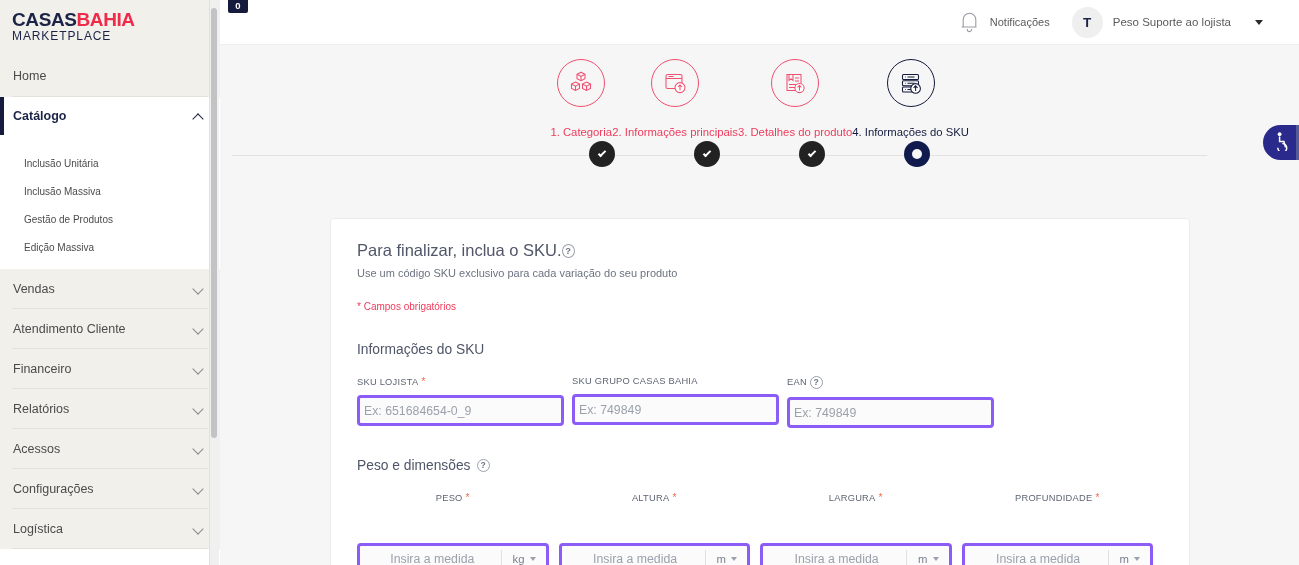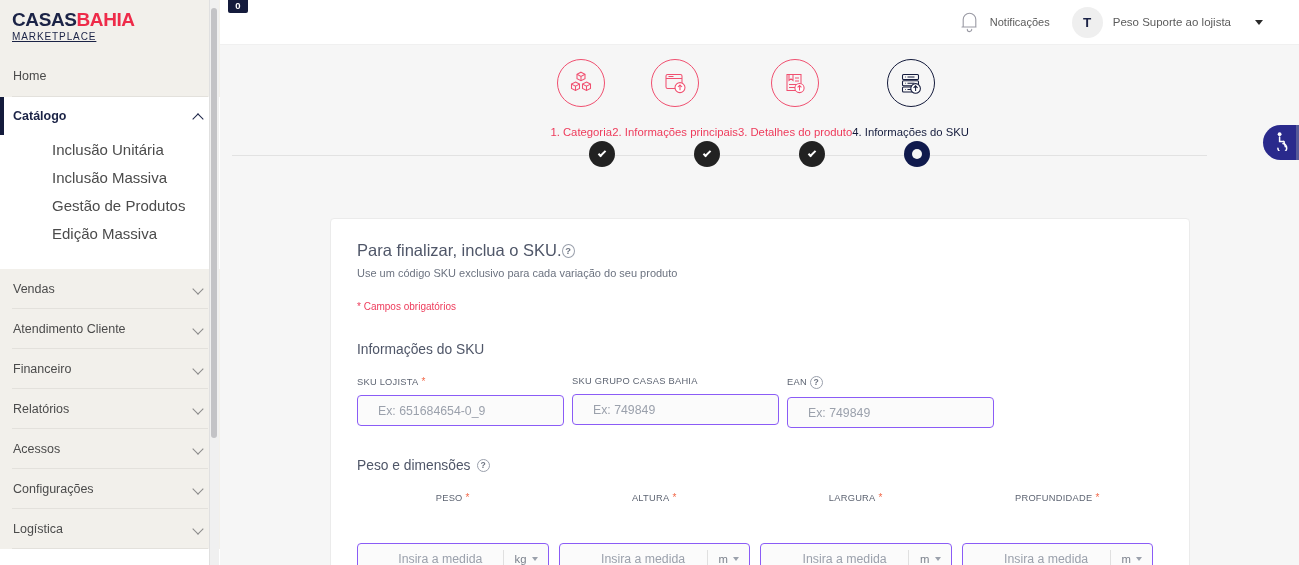--- a/index.html
+++ b/index.html
@@ -21,22 +21,22 @@
   }
   .logo-wrap {
     height: 55px;
     background: #f2f0eb;
     padding: 10px 0 0 12px;
   }
   .logo-line1 { font-size: 19px; font-weight: bold; letter-spacing: -0.4px; line-height: 20px; }
   .logo-casas { color: #1b2346; }
   .logo-bahia { color: #ee2b49; }
   .logo-line2 {
-    font-size: 10px; color: #1b2346; letter-spacing: 0.9px;
-    line-height: 13px; font-weight: 400; text-decoration: underline;
+    font-size: 12px; color: #1b2346; letter-spacing: 0.9px;
+    line-height: 13px; font-weight: 400;
   }
   .nav-top { background: #f2f0eb; padding: 0; }
   .nav-row {
     position: relative;
     display: flex; align-items: center; justify-content: space-between;
     padding: 0 16px 0 13px;
     height: 39px;
     font-size: 12.5px;
     color: #4b4b4b;
     cursor: pointer;
@@ -51,24 +51,23 @@
     height: 38px;
   }
   .nav-row.active::before {
     content: ""; position: absolute; left: 0; top: 0;
     width: 4px; height: 100%; background: #141b3c;
   }
   .divider { height: 1px; background: #e3e1dc; margin: 0 12px; }
   .subitem {
     padding: 0 0 0 24px;
     height: 28px;
-    display: flex; align-items: flex-start;
-    font-size: 15px; color: #4b4b4b;
+    display: flex; align-items: flex-end;
+    font-size: 10px; color: #4b4b4b;
     cursor: pointer;
-    margin-left: 28px;
   }
   .sub-wrap { background: #fff; padding-top: 6px; padding-bottom: 16px; }
   .chev {
     width: 11px; height: 11px;
     display: inline-block; position: relative; flex: 0 0 11px;
   }
   .chev::after {
     content: ""; position: absolute; left: 1px; top: 2px;
     width: 7px; height: 7px;
     border-right: 1.3px solid #8a8a8a; border-bottom: 1.3px solid #8a8a8a;
@@ -184,24 +183,24 @@
   .fields { display: flex; gap: 0; margin-top: 19px; }
   .fg { display: flex; flex-direction: column; }
   .fg.w3 { width: 207px; margin-right: 8px; }
   .fg.w4 { width: 198px; margin-right: 10px; text-align: center; }
   .flabel {
     font-size: 9.3px; color: #5d6472; letter-spacing: 0.25px;
     text-transform: uppercase; margin-bottom: 8px; white-space: nowrap;
   }
   .flabel .star { color: #f2694a; font-size: 10px; }
   .inp {
-    height: 31px; border: 1px solid #8b5cf6; border-radius: 4px;
+    height: 31px; border: 3px solid #8b5cf6; border-radius: 4px;
     background: #fbfbfb;
     display: flex; align-items: center;
-    padding: 0 20px;
+    padding: 0 4px;
     font-size: 12.3px; color: #9ba1ac;
     cursor: text;
   }
   .inp.withunit { padding-right: 0; margin-top: 32px; }
   .ph { flex: 1; white-space: nowrap; overflow: hidden; }
   .unit {
     display: flex; align-items: center; gap: 5px;
     border-left: 1px solid #e0e0e0;
     padding: 0 10px 0 11px; height: 17px;
     font-size: 11.3px; color: #7b818c; cursor: pointer;

